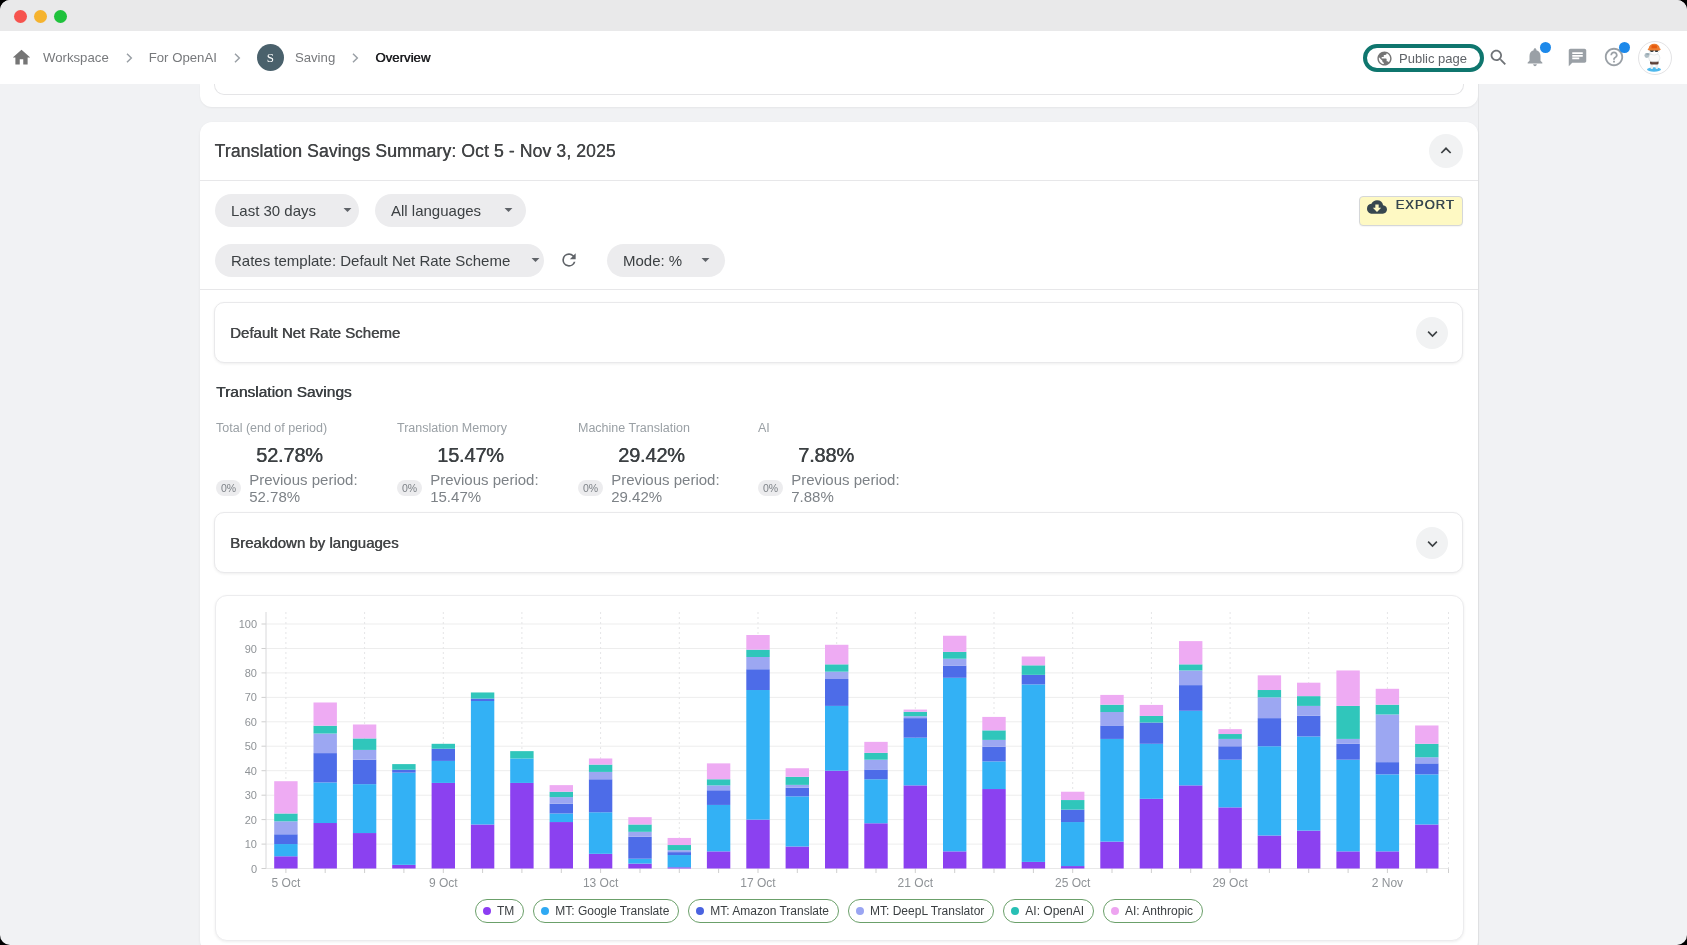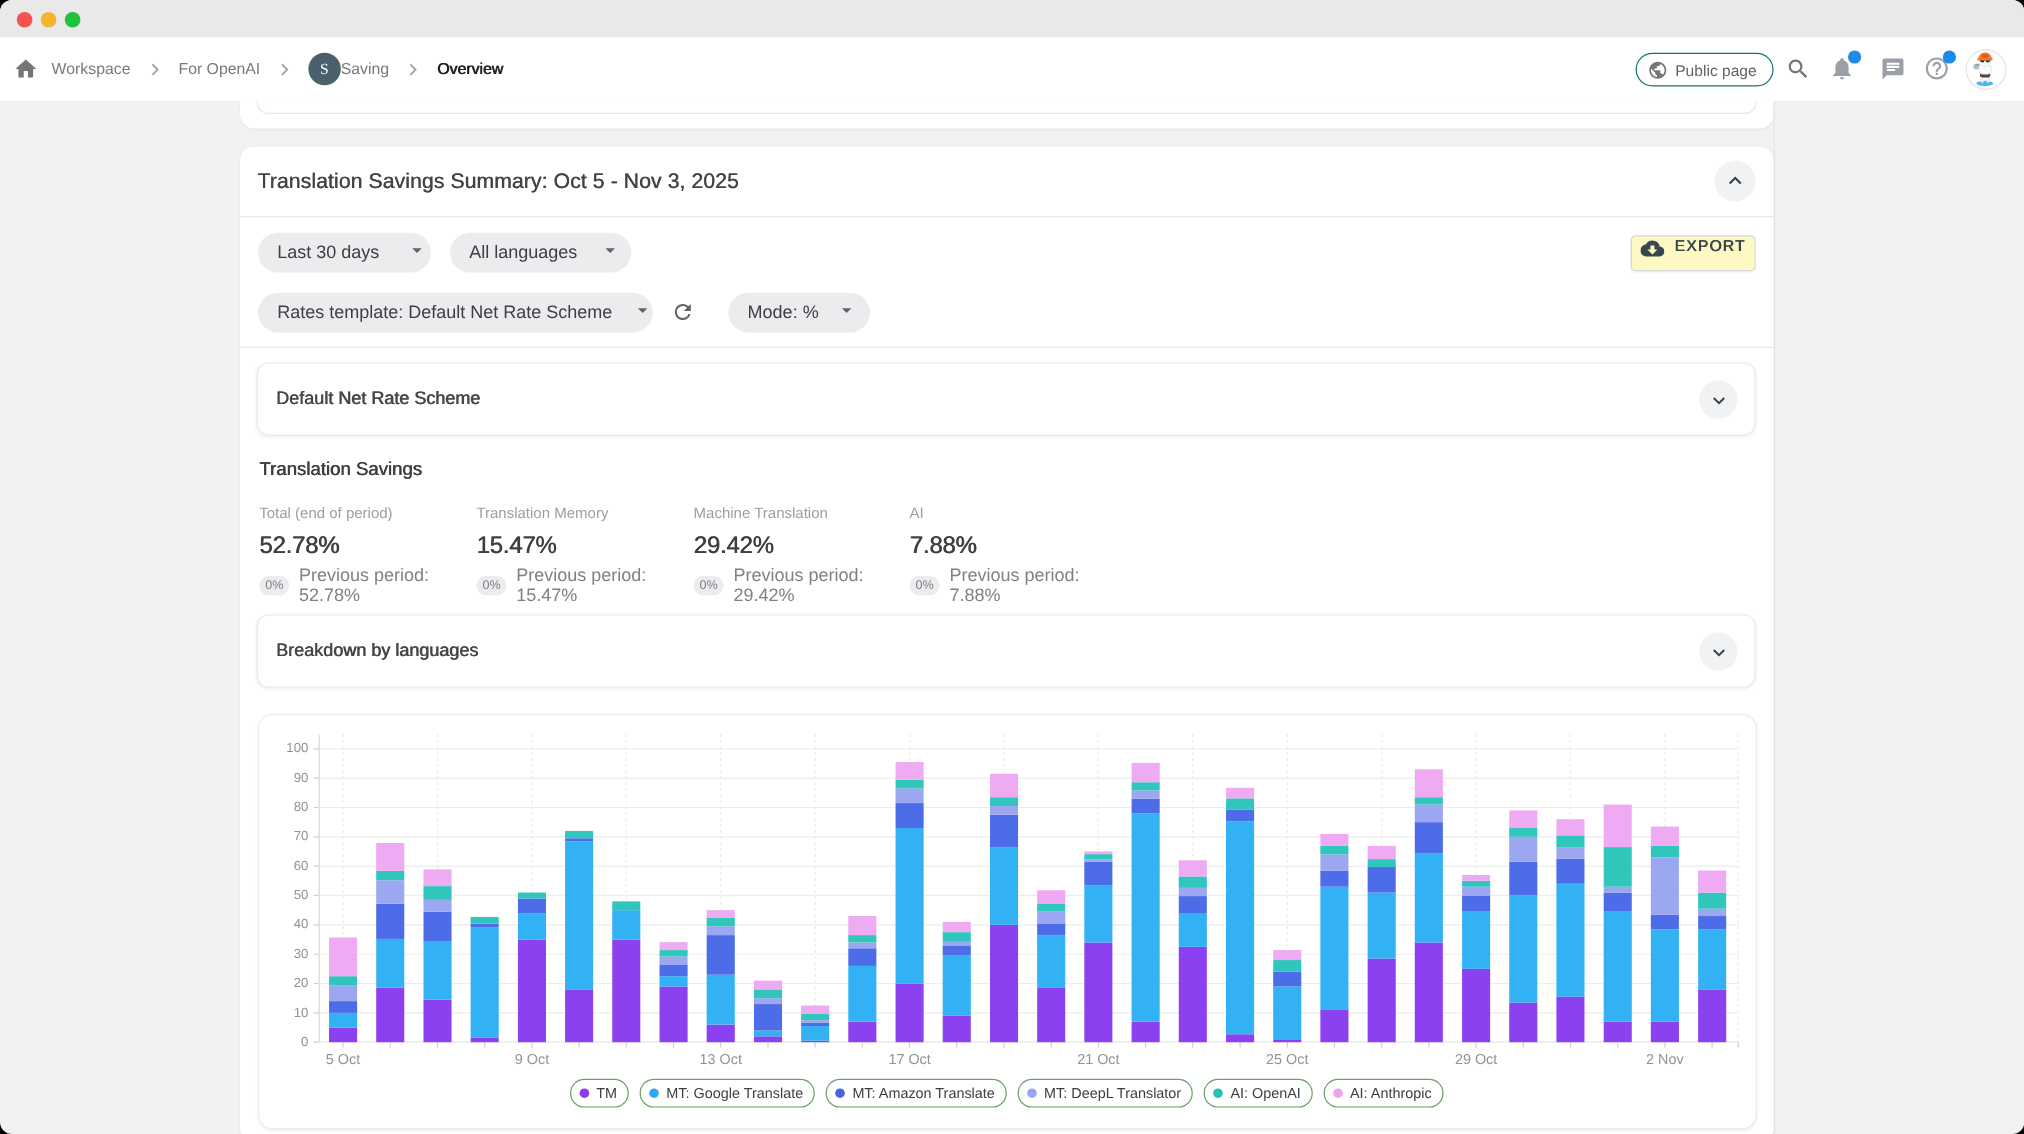--- a/index.html
+++ b/index.html
@@ -8,21 +8,21 @@
   #win { position:relative; width:1687px; height:945px; background:#f1f2f4;
     border-radius:10px; overflow:hidden; }
   
   #tbar { position:absolute; left:0; top:0; width:100%; height:31px; background:#e9e9ea; }
   .dot { position:absolute; top:9.5px; width:13px; height:13px; border-radius:50%; }
   
   #nav { position:absolute; left:0; top:31px; width:100%; height:53px; background:#fff;
     display:flex; align-items:center; padding:0 11px; }
   .crumb { font-size:13.2px; color:#77797c; }
   .sep { margin:0 12px; display:flex; }
-  #pubpill { position:absolute; left:1363px; top:13px; height:28px; border:1px solid #0f766e; border-radius:14px; display:flex;
+  #pubpill { position:absolute; left:1363px; top:13px; height:28px; border:4px solid #0f766e; border-radius:14px; display:flex;
     align-items:center; padding:0 13px 0 9px; background:#fff; }
   #pubpill span { font-size:13px; color:#5f6368; margin-left:6px; }
   .navico { position:relative; margin-left:0; display:flex; align-items:center; }
   .bdot { position:absolute; width:11px; height:11px; border-radius:50%; background:#1d89ea;
     top:-4px; right:-5px; }
   #avatar { width:34px; height:34px; border-radius:50%; border:1px solid #e3e3e5;
     background:#fff; overflow:hidden; display:flex; align-items:center; justify-content:center; }
   
   #stubcard { position:absolute; left:199.5px; top:84px; width:1278px; height:23px;
     background:#fff; border-radius:0 0 12px 12px; box-shadow:0 1px 2px rgba(0,0,0,.05); }
@@ -48,21 +48,21 @@
   .icard { position:absolute; left:14.5px; width:1249px; height:61px; background:#fff;
     border:1px solid #e9e9eb; border-radius:10px; box-shadow:0 1px 3px rgba(0,0,0,.07); }
   .icard .ictitle { position:absolute; left:15px; top:0; height:59px; display:flex;
     align-items:center; font-size:15px; font-weight:400; color:#454749;
     text-shadow:.5px 0 0 currentColor; }
   #tsavh { position:absolute; left:16.5px; top:261px; font-size:15.5px; font-weight:400;
     color:#3c4043; text-shadow:.5px 0 0 currentColor; }
   .stat { position:absolute; top:299px; width:180px; }
   .stat .lb { font-size:12.5px; color:#9aa0a5; }
   .stat .vl { font-size:20px; font-weight:400; color:#3c4043; margin-top:9px;
-    text-shadow:.5px 0 0 currentColor; letter-spacing:-.2px; }
+    text-shadow:.5px 0 0 currentColor; letter-spacing:-.2px;margin-left:40px; }
   .stat .sub { margin-top:4px; display:flex; align-items:center; }
   .stat .chip { background:#ececee; border-radius:8px; font-size:10.5px; color:#7d8287;
     padding:2px 5px; }
   .stat .pp { font-size:15px; color:#7d8287; margin-left:8px; }
   #chartcard { position:absolute; left:214.5px; top:595px; width:1249px; height:346px;
     background:#fff; border:1px solid #ececee; border-radius:12px;
     box-shadow:0 1px 3px rgba(0,0,0,.07); }
   #legend { position:absolute; left:0; top:303px; width:100%; display:flex;
     justify-content:center; gap:9px; }
   .lg { display:inline-flex; align-items:center; height:24px; border:1px solid #6ba06a;
@@ -89,21 +89,21 @@
           <path d="M9 5.5l6.5 6.5L9 18.5"></path>
         </svg>
       </span>
     <span class="crumb">For OpenAI</span>
     <span class="sep">
         <svg width="16" height="16" viewBox="0 0 24 24" fill="none" stroke="#9aa0a6" stroke-width="2.2">
           <path d="M9 5.5l6.5 6.5L9 18.5"></path>
         </svg>
       </span>
     <span style="width:27px;height:27px;border-radius:50%;background:#4a616c;color:#fff;display:flex;align-items:center;justify-content:center;font-family:'Liberation Serif',serif;font-size:13px;">S</span>
-    <span class="crumb" style="">Saving</span>
+    <span class="crumb" style="margin-left:11px">Saving</span>
     <span class="sep">
         <svg width="16" height="16" viewBox="0 0 24 24" fill="none" stroke="#9aa0a6" stroke-width="2.2">
           <path d="M9 5.5l6.5 6.5L9 18.5"></path>
         </svg>
       </span>
     <span class="crumb" style="color:#202124;text-shadow:.5px 0 0 currentColor">Overview</span>
     <span id="bc-right">
       <span id="pubpill">
         <svg width="17" height="17" viewBox="0 0 24 24" fill="#757575">
             <path d="M12 2C6.48 2 2 6.48 2 12s4.48 10 10 10 10-4.48 10-10S17.52 2 12 2zm-1 17.93c-3.95-.49-7-3.85-7-7.93 0-.62.08-1.21.21-1.79L9 15v1c0 1.1.9 2 2 2v1.93zm6.9-2.54c-.26-.81-1-1.39-1.9-1.39h-1v-3c0-.55-.45-1-1-1H8v-2h2c.55 0 1-.45 1-1V7h2c1.1 0 2-.9 2-2v-.41c2.93 1.19 5 4.06 5 7.41 0 2.08-.8 3.97-2.1 5.39z"></path>

